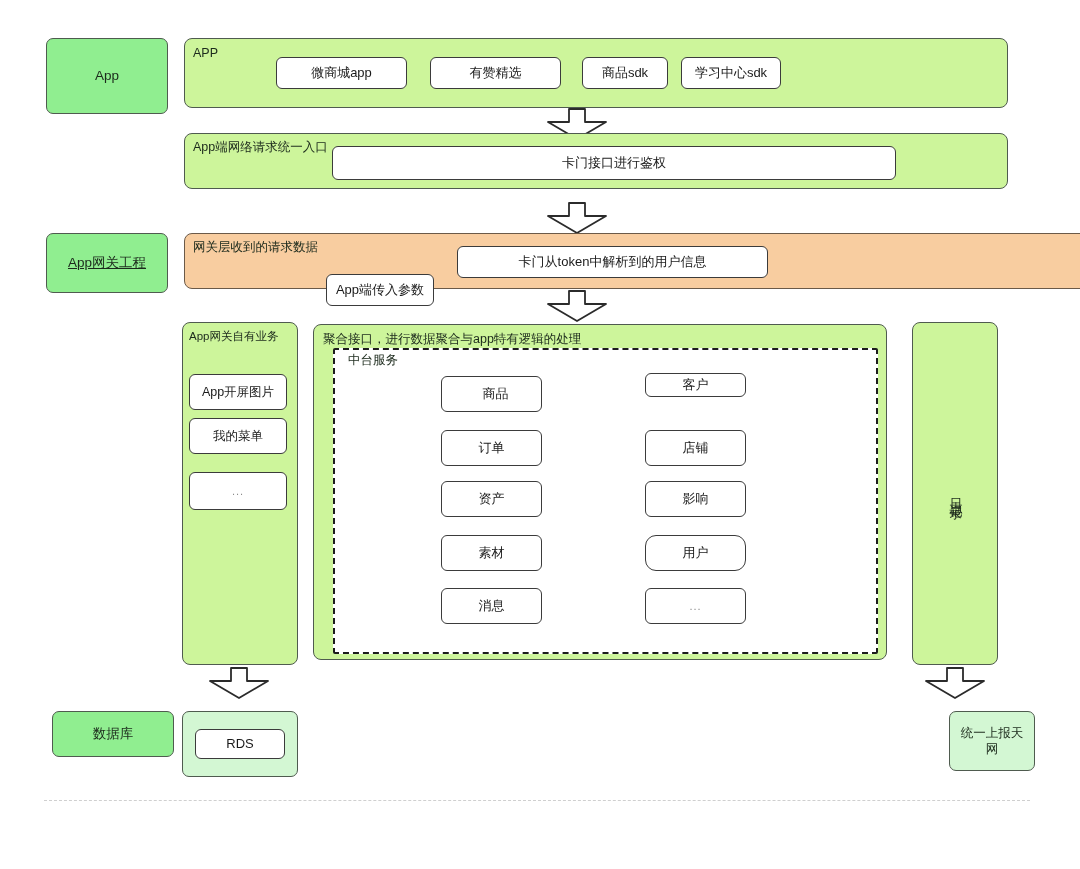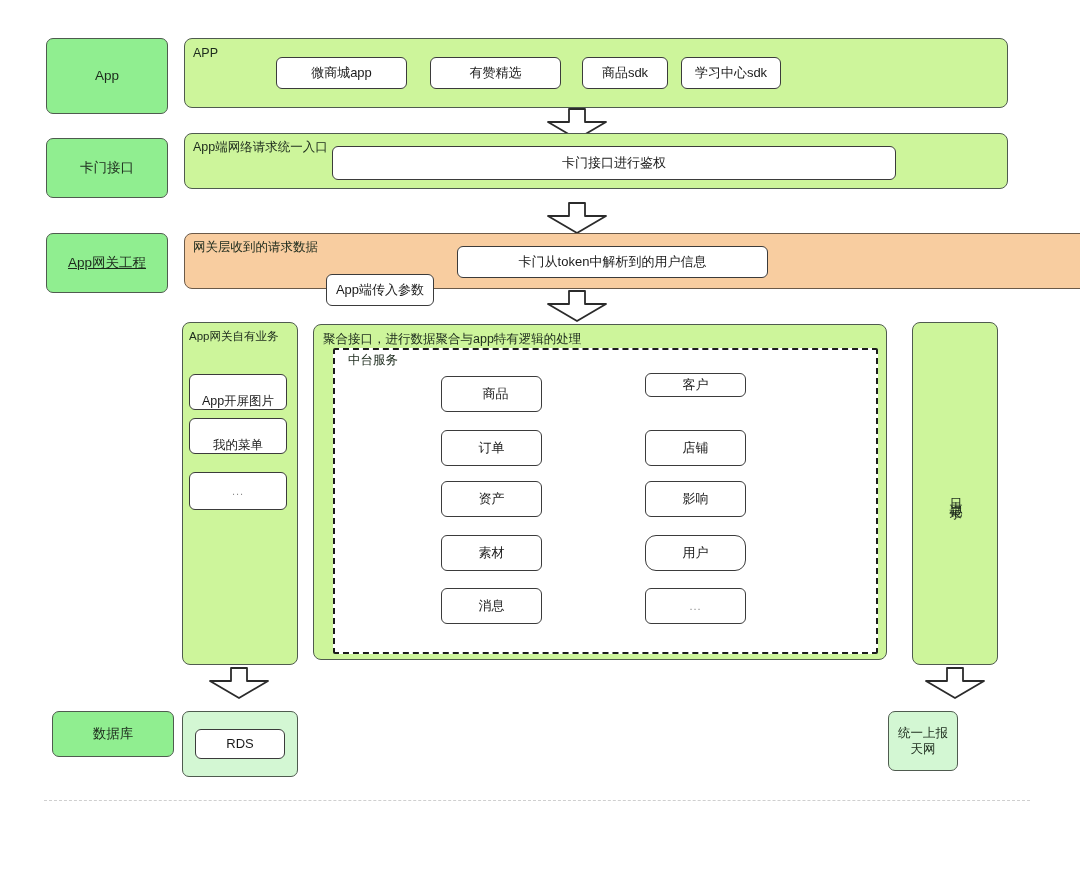--- a/index.html
+++ b/index.html
@@ -60,21 +60,21 @@
   }
 
   
   .wbox {
     background: #ffffff;
     border: 1.7px solid #3b3b3b;
     border-radius: 6px;
     font-size: 13px;
     color: #1a1a1a;
   }
-  .wbox.small { font-size: 12.5px; align-items: flex-end; }
+  .wbox.small { font-size: 12.5px; }
   .wbox.ellipsis { color: #8c8c8c; font-size: 11px; letter-spacing: 1px; }
 
   
   .dashed-group {
     position: absolute;
     box-sizing: border-box;
     border: 2px dashed #1c1c1c;
     background: #ffffff;
     border-radius: 2px;
   }
@@ -143,23 +143,20 @@
   <div class="node wbox" style="left:681px; top:57px; width:100px; height:32px;">
     <span>学习中心sdk</span>
   </div>
 
   <div class="arrow" style="left:546px; top:108px;">
     <svg width="62" height="32" viewBox="0 0 62 32">
       <polygon points="23,1 39,1 39,14 60,14 31,31 2,14 23,14" fill="#ffffff" stroke="#2b2b2b" stroke-width="1.8" stroke-linejoin="round"></polygon>
     </svg>
   </div>
 
-  <div class="node stage-label" style="left:46px; top:138px; width:122px; height:60px;">
-    <span>卡门接口</span>
-  </div>
 
   <div class="node panel" style="left:184px; top:133px; width:824px; height:56px;">
     <span class="panel-title" style="left:8px; top:7px;">App端网络请求统一入口</span>
   </div>
   <div class="node wbox" style="left:332px; top:146px; width:564px; height:34px;">
     <span>卡门接口进行鉴权</span>
   </div>
 
   <div class="arrow" style="left:546px; top:202px;">
     <svg width="62" height="32" viewBox="0 0 62 32">
@@ -259,19 +256,19 @@
   <div class="node stage-label" style="left:52px; top:711px; width:122px; height:46px;">
     <span>数据库</span>
   </div>
 
   <div class="node mint" style="left:182px; top:711px; width:116px; height:66px;">
   </div>
   <div class="node wbox" style="left:195px; top:729px; width:90px; height:30px;">
     <span>RDS</span>
   </div>
 
-  <div class="node mint" style="left:888px; top:711px; width:70px; height:60px; padding:0 8px;justify-content:center;">
+  <div class="node mint" style="left:949px; top:711px; width:86px; height:60px; padding:0 8px;justify-content:center;">
     <span>统一上报天网</span>
   </div>
 
   <div class="divider" style="left:44px; top:800px; width:986px;"></div>
 
 </div>
 
 </body></html>

